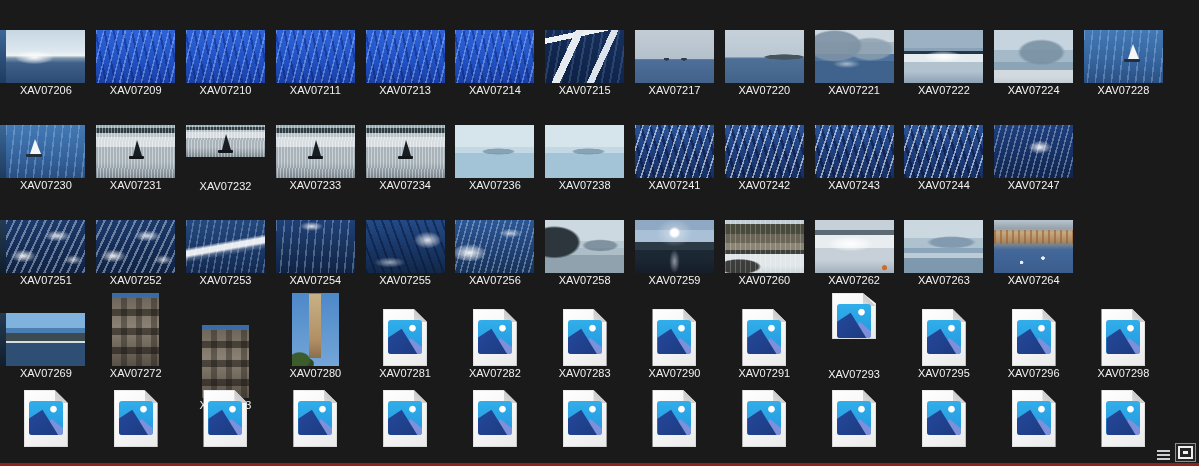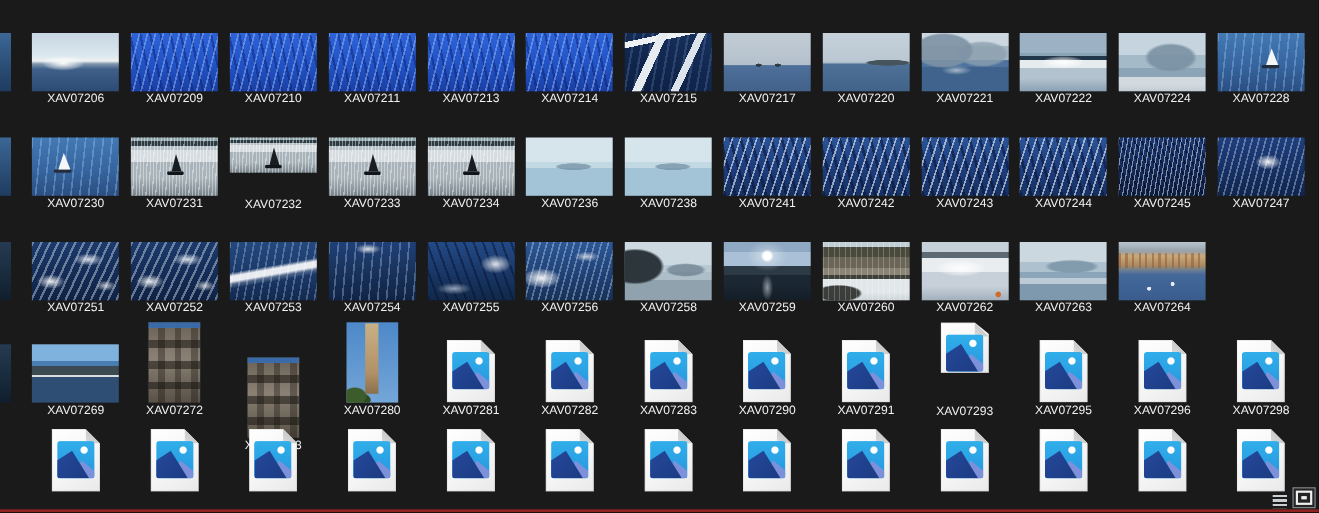--- a/index.html
+++ b/index.html
@@ -1,18 +1,18 @@
 <!DOCTYPE html>
 <html><head>
 <meta charset="utf-8">
 <style>
   html,body{margin:0;padding:0;background:#000;}
   .screen{position:relative;width:1199px;height:466px;background:#1a1a1a;overflow:hidden;
           font-family:"Liberation Sans", sans-serif;}
-  .row{position:absolute;left:24px;display:flex;}
+  .row{position:absolute;left:1px;display:flex;}
   .cell{width:89.8px;display:flex;flex-direction:column;align-items:center;justify-content:flex-end;}
   .label{height:16px;line-height:15px;font-size:11px;color:#f2f2f2;white-space:nowrap;}
   .thumb{width:79px;height:53px;position:relative;}
   .thumb.portrait{width:47px;height:73px;}
   .sliver{position:absolute;left:0;width:10px;height:53px;
           background:linear-gradient(180deg,#3c6796 0%,#2a4c74 60%,#1f3c60 100%);}
   .sliver.dark{background:linear-gradient(180deg,#253b52 0%,#182a3c 60%,#101e2c 100%);}
 
   
   .t-sun-horizon{background:
@@ -268,24 +268,20 @@
           <div class="label">XAV07242</div>
         </div>
         <div class="cell" style="height: 69px;">
           <div class="thumb t-dark-waves"></div>
           <div class="label">XAV07243</div>
         </div>
         <div class="cell" style="height: 69px;">
           <div class="thumb t-dark-waves"></div>
           <div class="label">XAV07244</div>
         </div>
-        <div class="cell" style="height: 69px;">
-          <div class="thumb t-dark-waves-speckle"></div>
-          <div class="label">XAV07245</div>
-        </div>
         <div class="cell" style="height: 69px; align-items: center;">
           <div class="thumb t-wave-splash"></div>
           <div class="label">XAV07247</div>
         </div>
       </div>
       <div class="sliver dark" style="top: 220px;"></div>
       <div class="row" style="top: 220px; height: 69px;">
         <div class="cell" style="height: 69px;">
           <div class="thumb t-storm-foam"></div>
           <div class="label">XAV07251</div>

